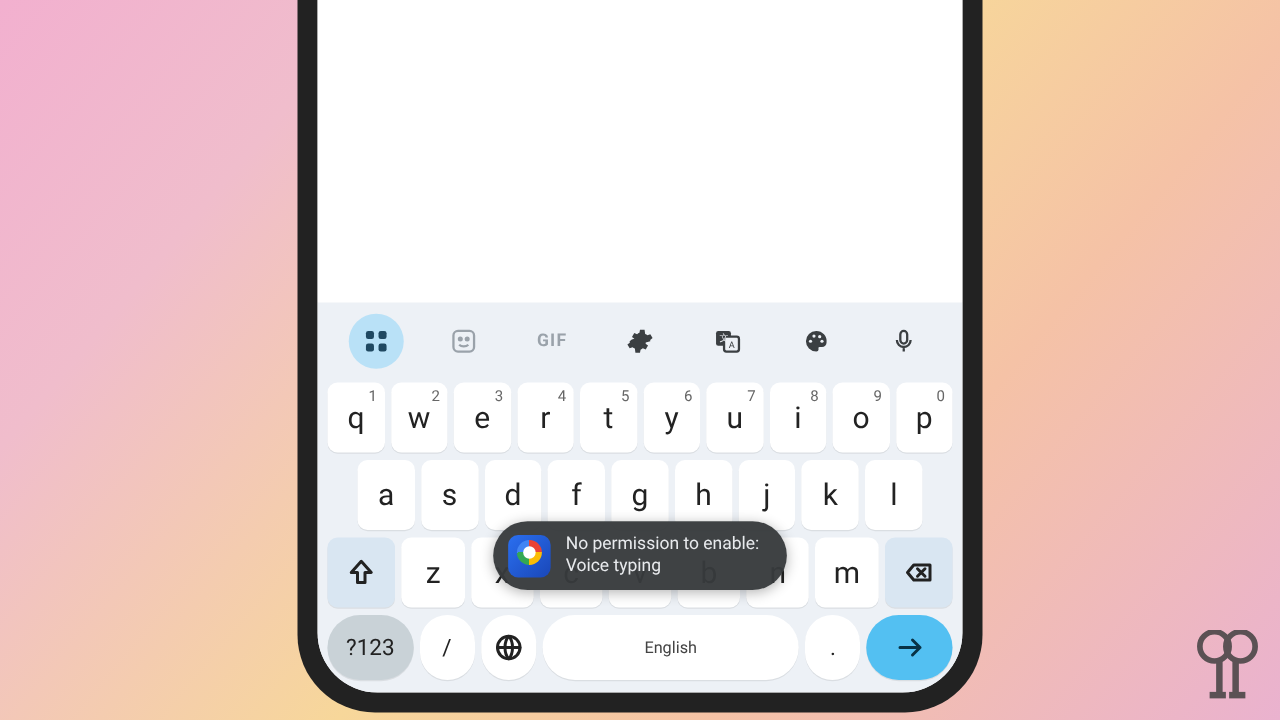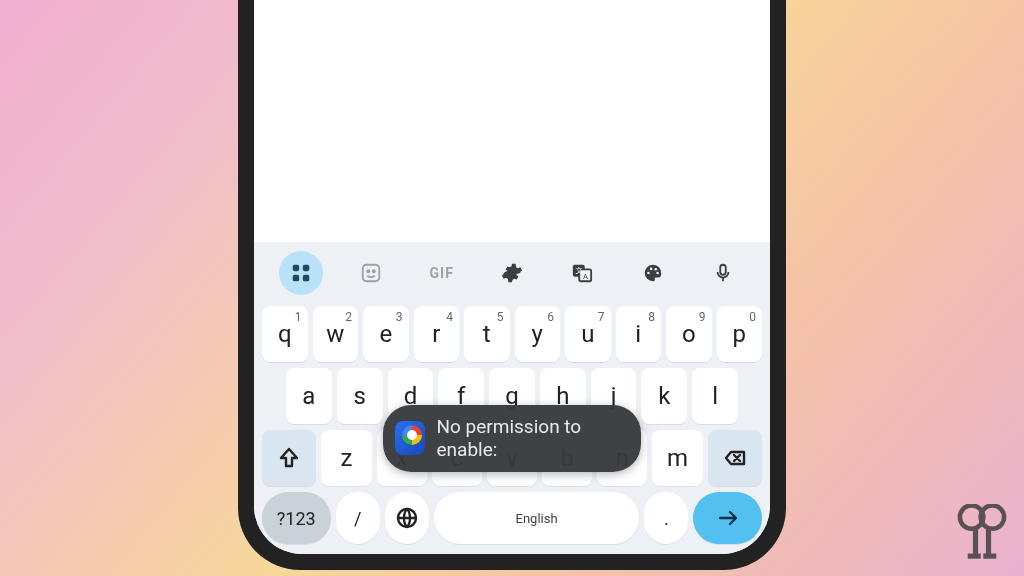--- a/index.html
+++ b/index.html
@@ -79,21 +79,21 @@
   .row.bottom .key { height:52px; border-radius:28px; }
   .toast {
     position:absolute;
     left:50%; transform:translateX(-50%);
     bottom:82px;
     background:rgba(55,58,60,0.96);
     color:#e8eaed;
     border-radius:28px;
     padding:10px 22px 10px 12px;
     display:flex; align-items:center; gap:12px;
-    font-size:19px; line-height:1.25;
+    font-size:14px; line-height:1.25;
     max-width:340px;
     box-shadow:0 2px 10px rgba(0,0,0,0.3);
   }
   .toast .appicon {
     width:34px; height:34px; border-radius:8px;
     background:linear-gradient(135deg,#2a6ff0,#1a47b8);
     display:flex; align-items:center; justify-content:center;
     font-size:18px; font-weight:700; color:#fff;
     position:relative;
   }
@@ -234,20 +234,21 @@
               <path d="M4 12 H20 M14 6 L20 12 L14 18"></path>
             </svg>
         </div>
       </div>
     </div>
 
     <div class="toast">
       <div class="appicon"></div>
       <div>
         <div>No permission to enable:</div>
+        <div>Voice typing</div>
       </div>
     </div>
 
   </div>
 </div>
 
 <div class="logo">
   <svg viewBox="0 0 40 46">
     <circle cx="12" cy="10" r="9" fill="none" stroke="#4c4748" stroke-width="3.5"></circle>
     <circle cx="28" cy="10" r="9" fill="none" stroke="#4c4748" stroke-width="3.5"></circle>

